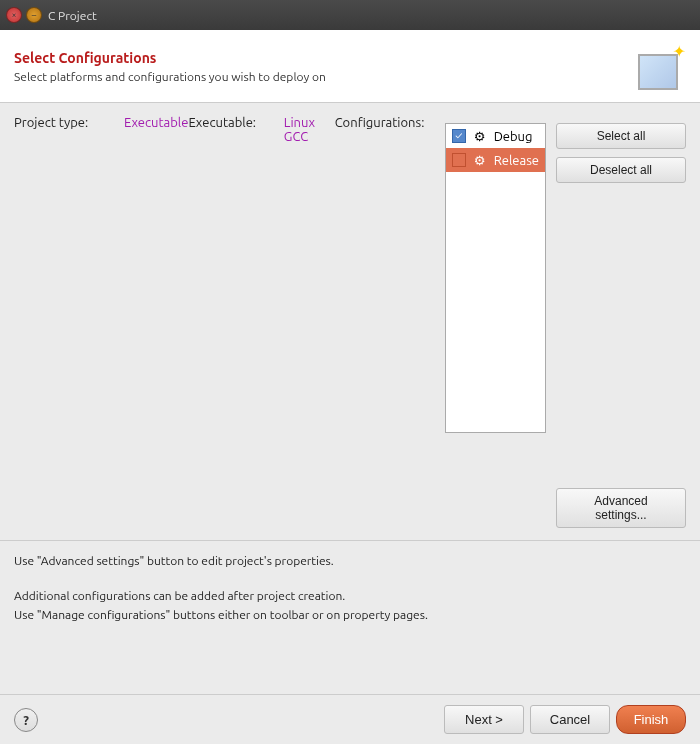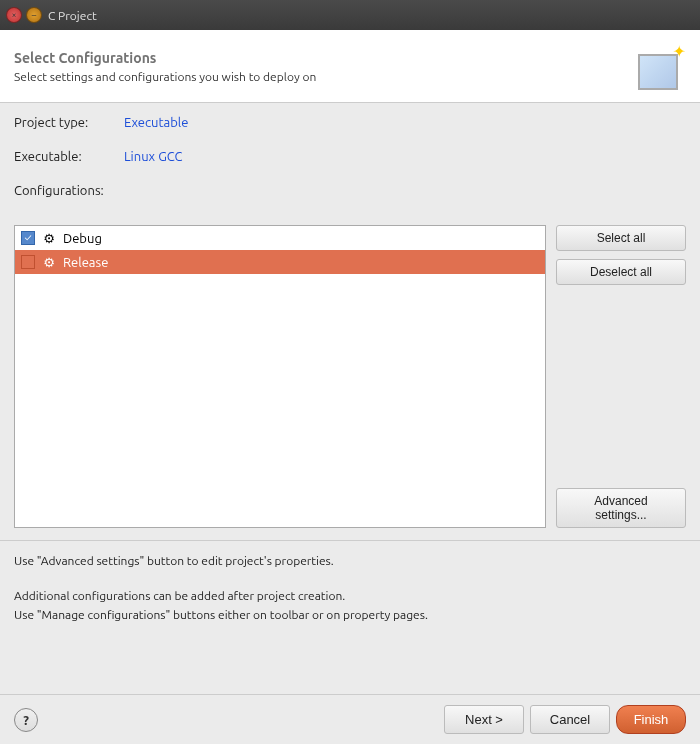--- a/index.html
+++ b/index.html
@@ -60,21 +60,21 @@
       padding: 12px 14px 12px 14px;
       display: flex;
       align-items: center;
       justify-content: space-between;
       border-bottom: 1px solid #ccc;
     }
     .header-text {}
     .header-title {
       font-size: 14px;
       font-weight: bold;
-      color: #737373;
+      color: #b91c1c;
       margin-bottom: 4px;
     }
     .header-subtitle {
       font-size: 12px;
       color: #333;
     }
     .header-icon {
       width: 48px;
       height: 48px;
       position: relative;
@@ -95,35 +95,35 @@
       right: 0;
       color: #ffcc00;
       font-size: 16px;
     }
 
     
     .dialog-body {
       flex: 1;
       padding: 12px 14px;
       display: flex;
-      flex-direction: column;
-      gap: 16px;
+      flex-direction: row;
+      gap: 0;
     }
 
     .info-row {
       display: flex;
       margin-bottom: 4px;
     }
     .info-label {
       width: 110px;
       color: #222;
       font-weight: normal;
     }
     .info-value {
-      color: #1d4ed8;
+      color: #a21caf;
     }
 
     .configs-section {
       display: flex;
       gap: 10px;
       margin-top: 8px;
       flex: 1;
     }
 
     .configs-list {
@@ -292,21 +292,21 @@
     <div class="tb-btn tb-btn-min">–</div>
   </div>
   <div class="title-bar-title">C Project</div>
 </div>
 
 <div class="dialog">
 
   <div class="dialog-header">
     <div class="header-text">
       <div class="header-title">Select Configurations</div>
-      <div class="header-subtitle">Select settings and configurations you wish to deploy on</div>
+      <div class="header-subtitle">Select platforms and configurations you wish to deploy on</div>
     </div>
     <div class="header-icon">
       <div class="header-icon-inner"></div>
       <span class="header-icon-star">✦</span>
     </div>
   </div>
 
   <div class="dialog-body">
 
     <div class="info-row">

